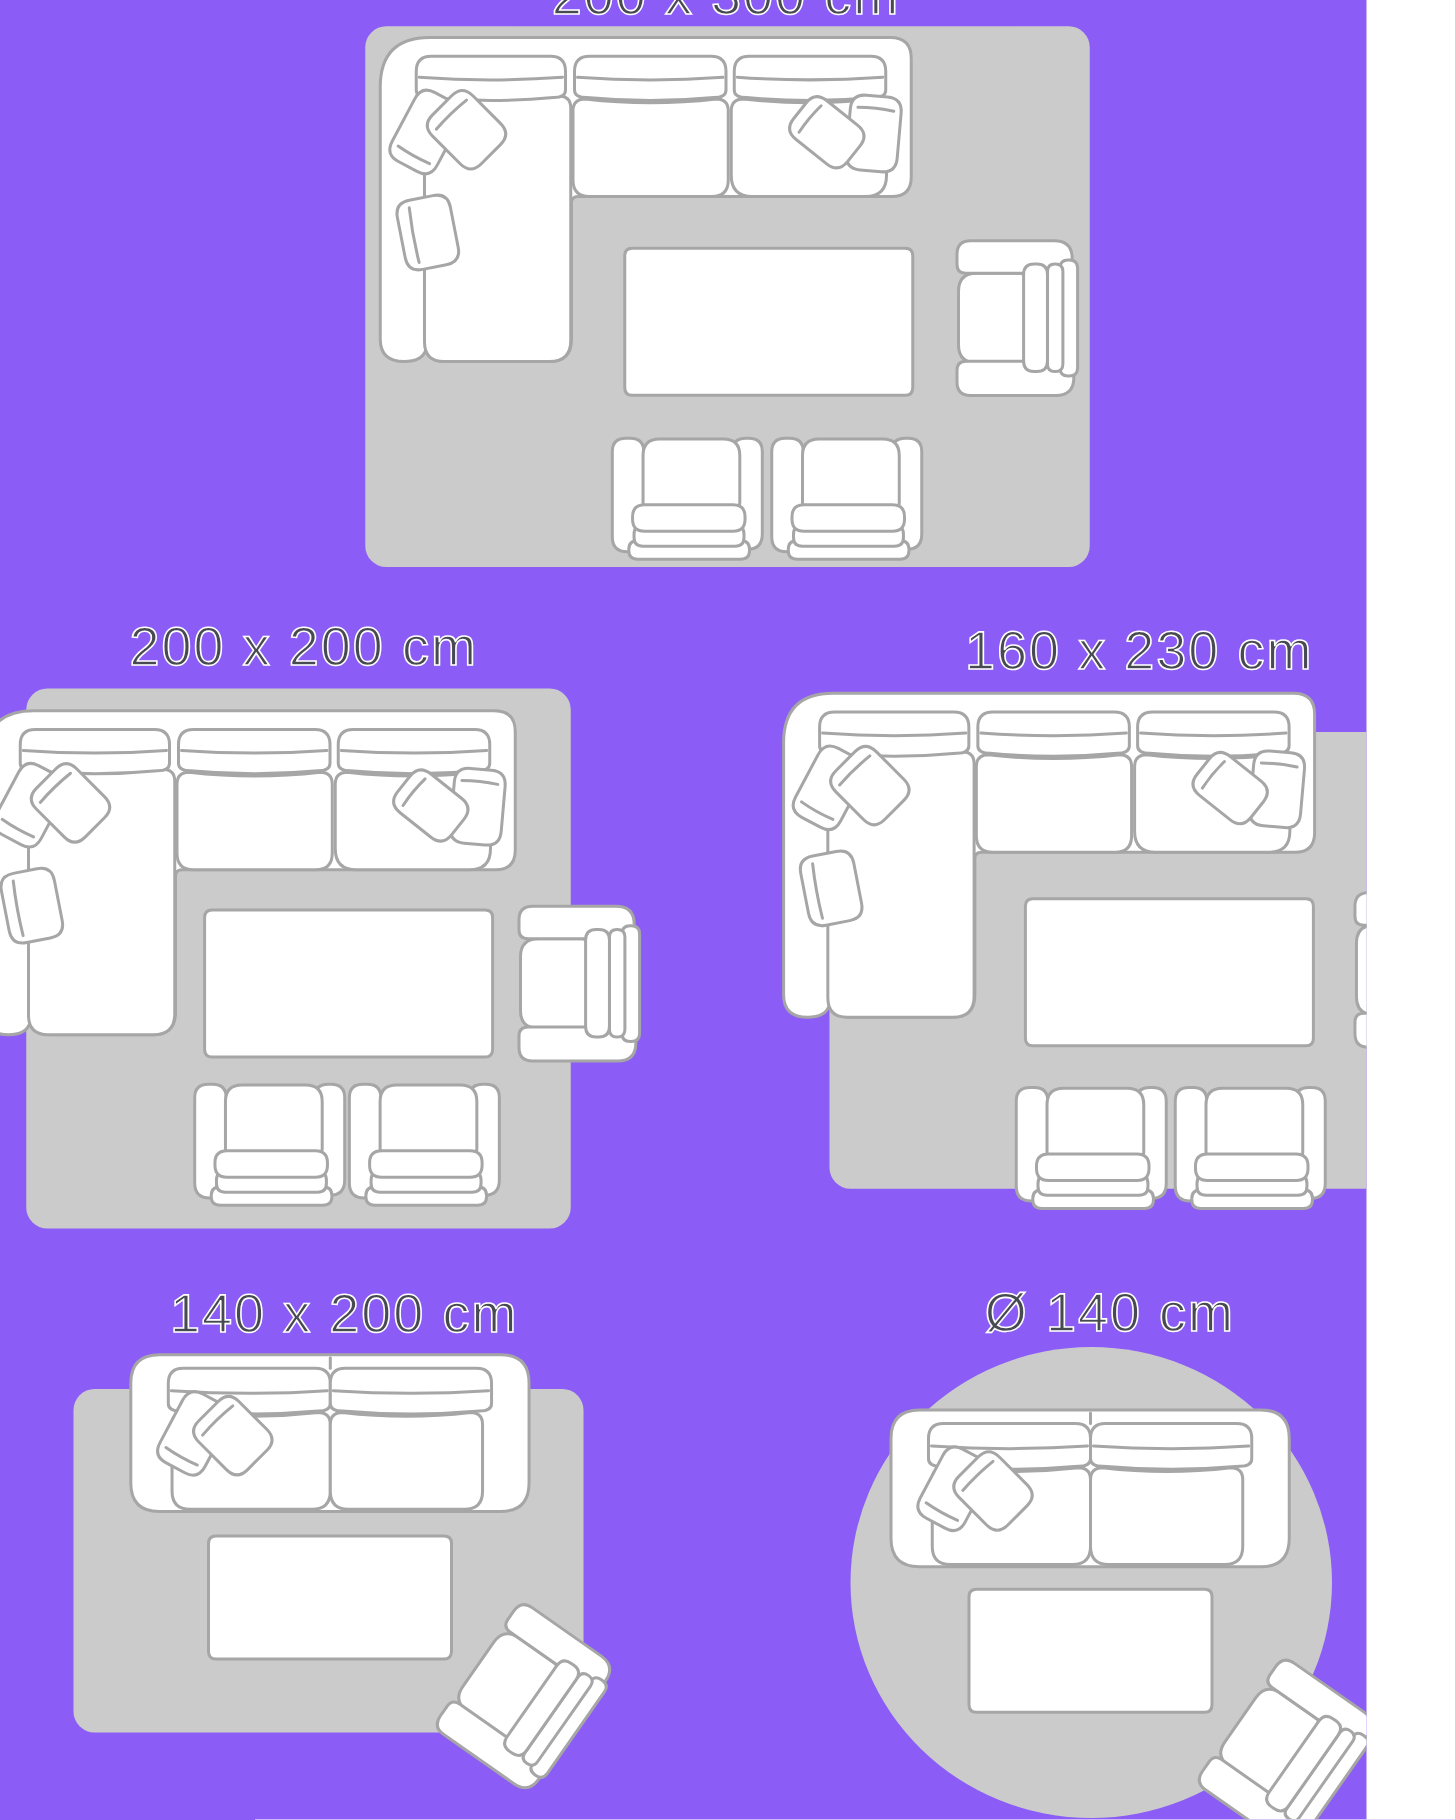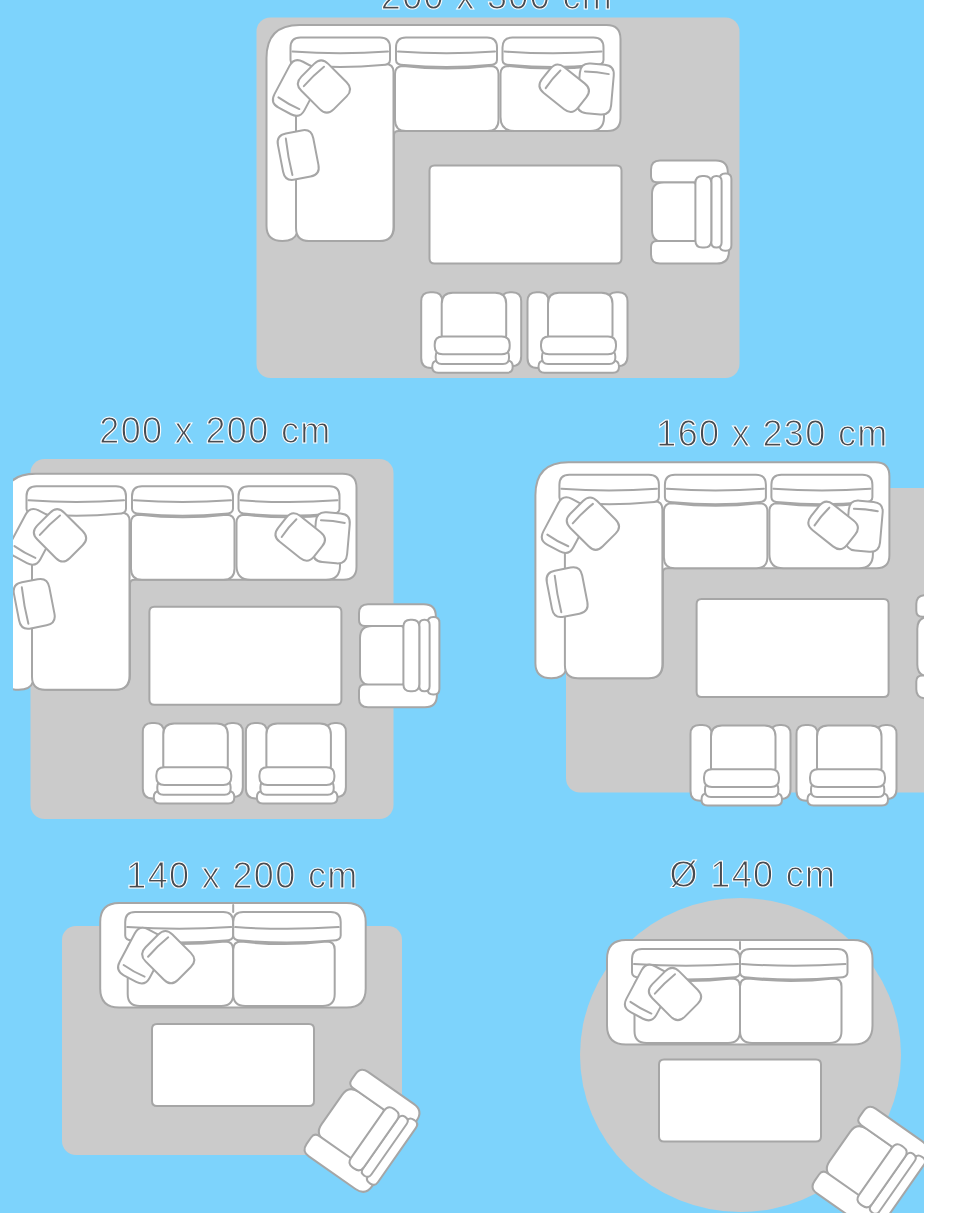--- a/index.html
+++ b/index.html
@@ -1,15 +1,15 @@
 <!DOCTYPE html>
 <html><head><meta charset="utf-8">
 <style>
 html,body{margin:0;padding:0;background:#fff;}
-.page{width:911px;height:1213px;position:relative;overflow:hidden;background:#7dd3fc;padding-left:13px;}
+.page{width:911px;height:1213px;position:relative;overflow:hidden;background:#8b5cf6;}
 .f{fill:#fff;stroke:#a6a6a6;stroke-width:2;stroke-linejoin:round;}
 .n{fill:none;stroke:#a6a6a6;stroke-width:2;stroke-linecap:round;}
 .t{font-family:"Liberation Sans",sans-serif;font-size:36px;letter-spacing:1.35px;fill:#474b51;text-anchor:middle;stroke:#fff;stroke-width:1.05px;}
 </style></head>
 <body>
 <div class="page">
 <svg width="970" height="1213" viewBox="0 0 970 1213">
 <defs>
 <g id="csofa">
 

